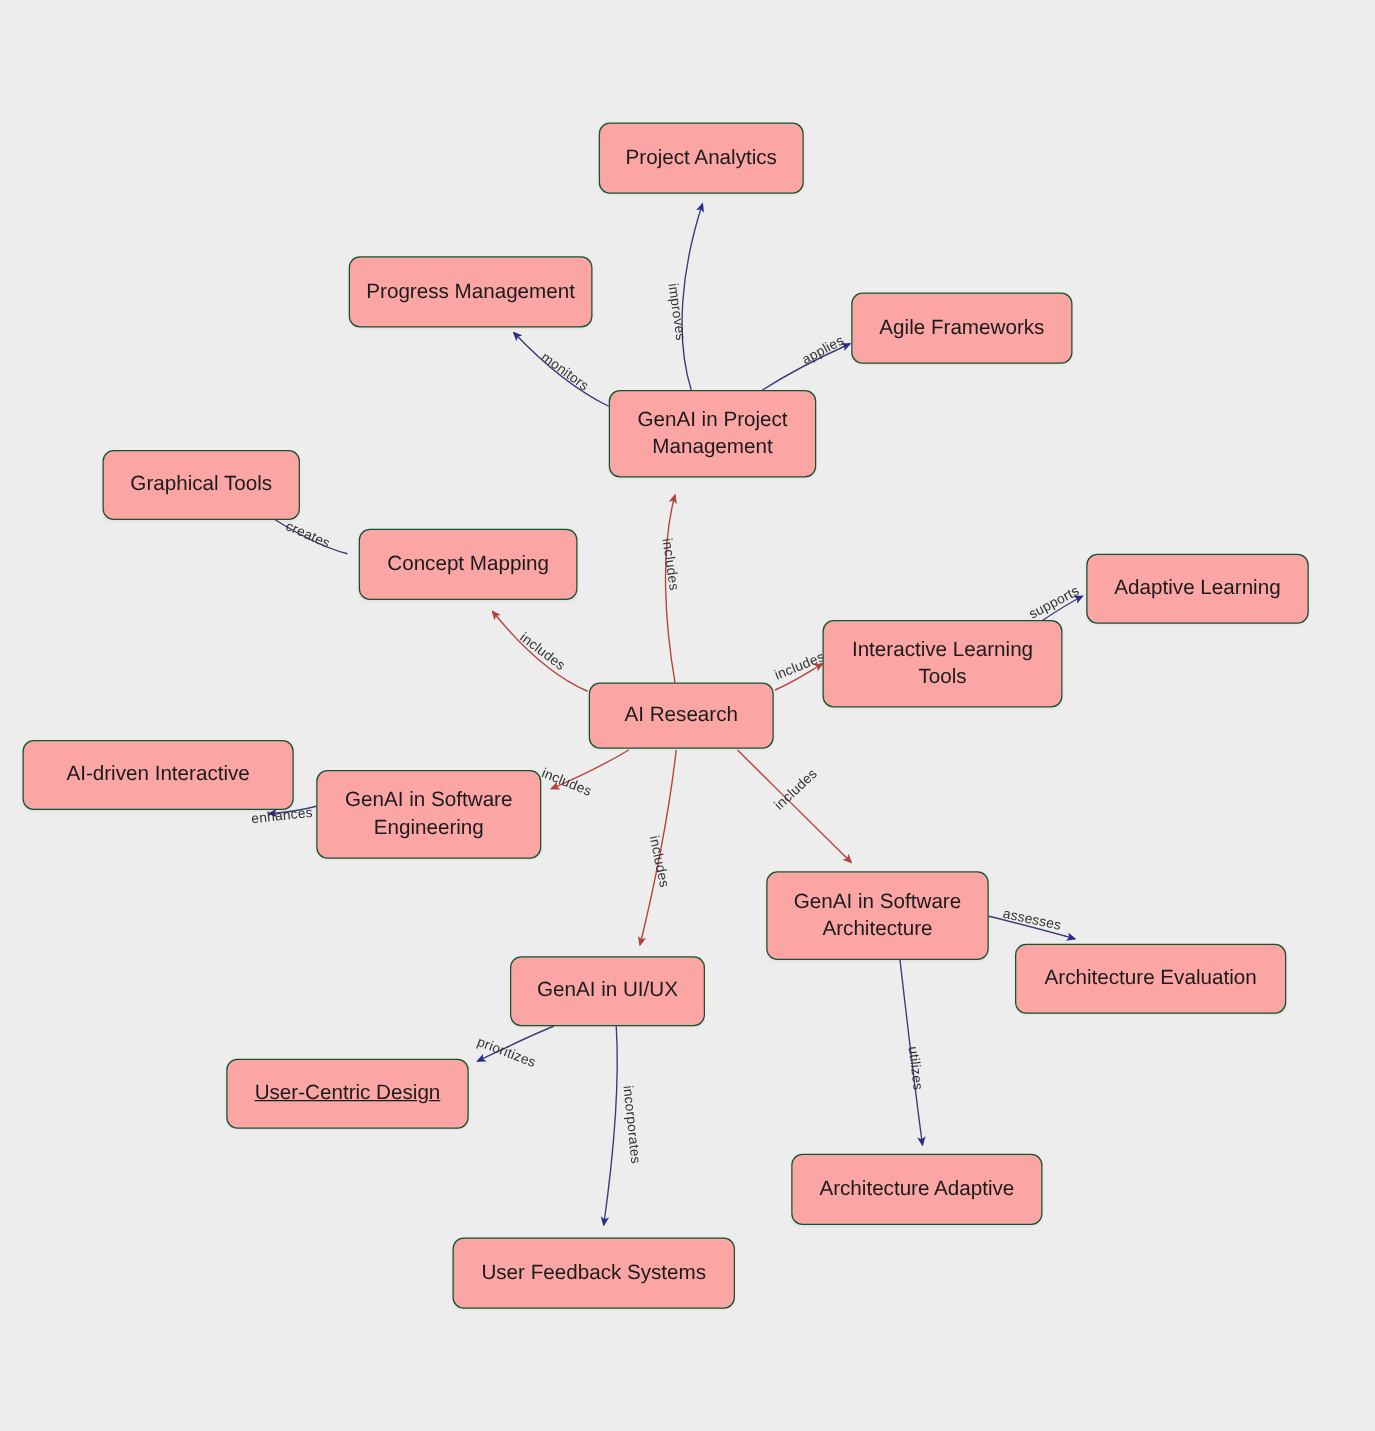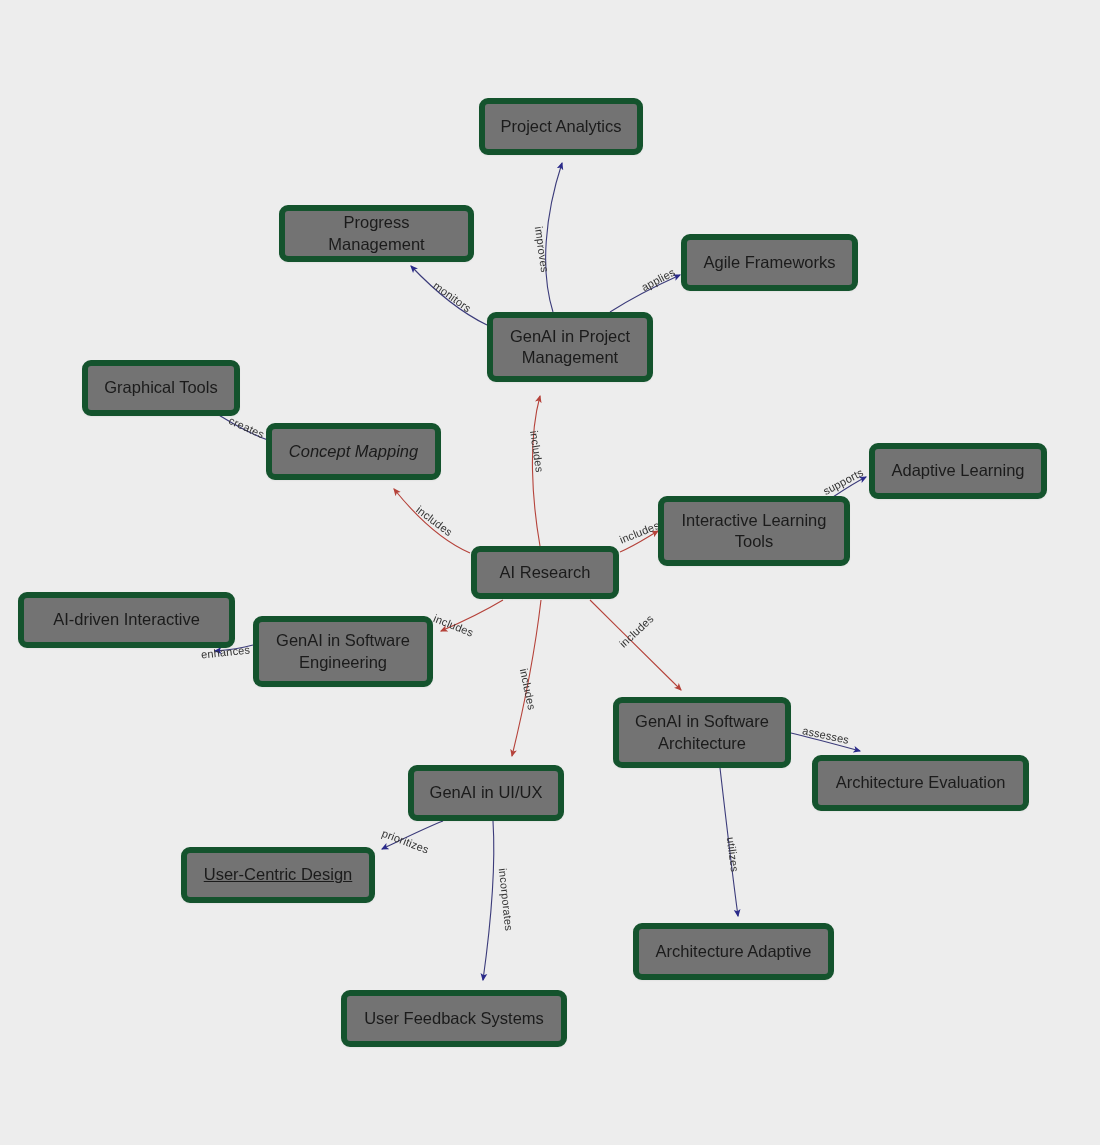--- a/index.html
+++ b/index.html
@@ -33,22 +33,22 @@
   }
   .edge-label {
     font-family: "Liberation Sans", sans-serif;
     font-size: 11px;
     fill: #333333;
     letter-spacing: 0.2px;
   }
   .node {
     position: absolute;
     box-sizing: border-box;
-    background: #737373;
-    border: 6px solid #14532d;
+    background: #fca5a5;
+    border: 1px solid #14532d;
     border-radius: 9px;
     box-shadow: 0 1px 2px rgba(0,0,0,0.045);
     display: flex;
     align-items: center;
     justify-content: center;
     text-align: center;
     color: #1b1b1b;
     font-size: 16.5px;
     line-height: 1.28;
     padding: 6px 12px;
@@ -119,21 +119,21 @@
       </div>
       <div class="node" style="left: 479px; top: 98px; width: 164px; height: 57px;">
         <span class="node-label">Project Analytics</span>
       </div>
       <div class="node" style="left: 681px; top: 234px; width: 177px; height: 57px;">
         <span class="node-label">Agile Frameworks</span>
       </div>
       <div class="node" style="left: 279px; top: 205px; width: 195px; height: 57px;">
         <span class="node-label">Progress Management</span>
       </div>
-      <div class="node" style="left: 266px; top: 423px; width: 175px; height: 57px; font-style: italic;">
+      <div class="node" style="left: 287px; top: 423px; width: 175px; height: 57px;">
         <span class="node-label">Concept Mapping</span>
       </div>
       <div class="node" style="left: 82px; top: 360px; width: 158px; height: 56px;">
         <span class="node-label">Graphical Tools</span>
       </div>
       <div class="node" style="left: 658px; top: 496px; width: 192px; height: 70px;">
         <span class="node-label">Interactive Learning
 Tools</span>
       </div>
       <div class="node" style="left: 869px; top: 443px; width: 178px; height: 56px;">
@@ -155,17 +155,17 @@
       </div>
       <div class="node" style="left: 633px; top: 923px; width: 201px; height: 57px;">
         <span class="node-label">Architecture Adaptive</span>
       </div>
       <div class="node" style="left: 408px; top: 765px; width: 156px; height: 56px;">
         <span class="node-label">GenAI in UI/UX</span>
       </div>
       <div class="node" style="left: 181px; top: 847px; width: 194px; height: 56px; text-decoration: underline;">
         <span class="node-label">User-Centric Design</span>
       </div>
-      <div class="node" style="left: 341px; top: 990px; width: 226px; height: 57px;">
+      <div class="node" style="left: 362px; top: 990px; width: 226px; height: 57px;">
         <span class="node-label">User Feedback Systems</span>
       </div>
     </div>
 </div>
 
 </body></html>

